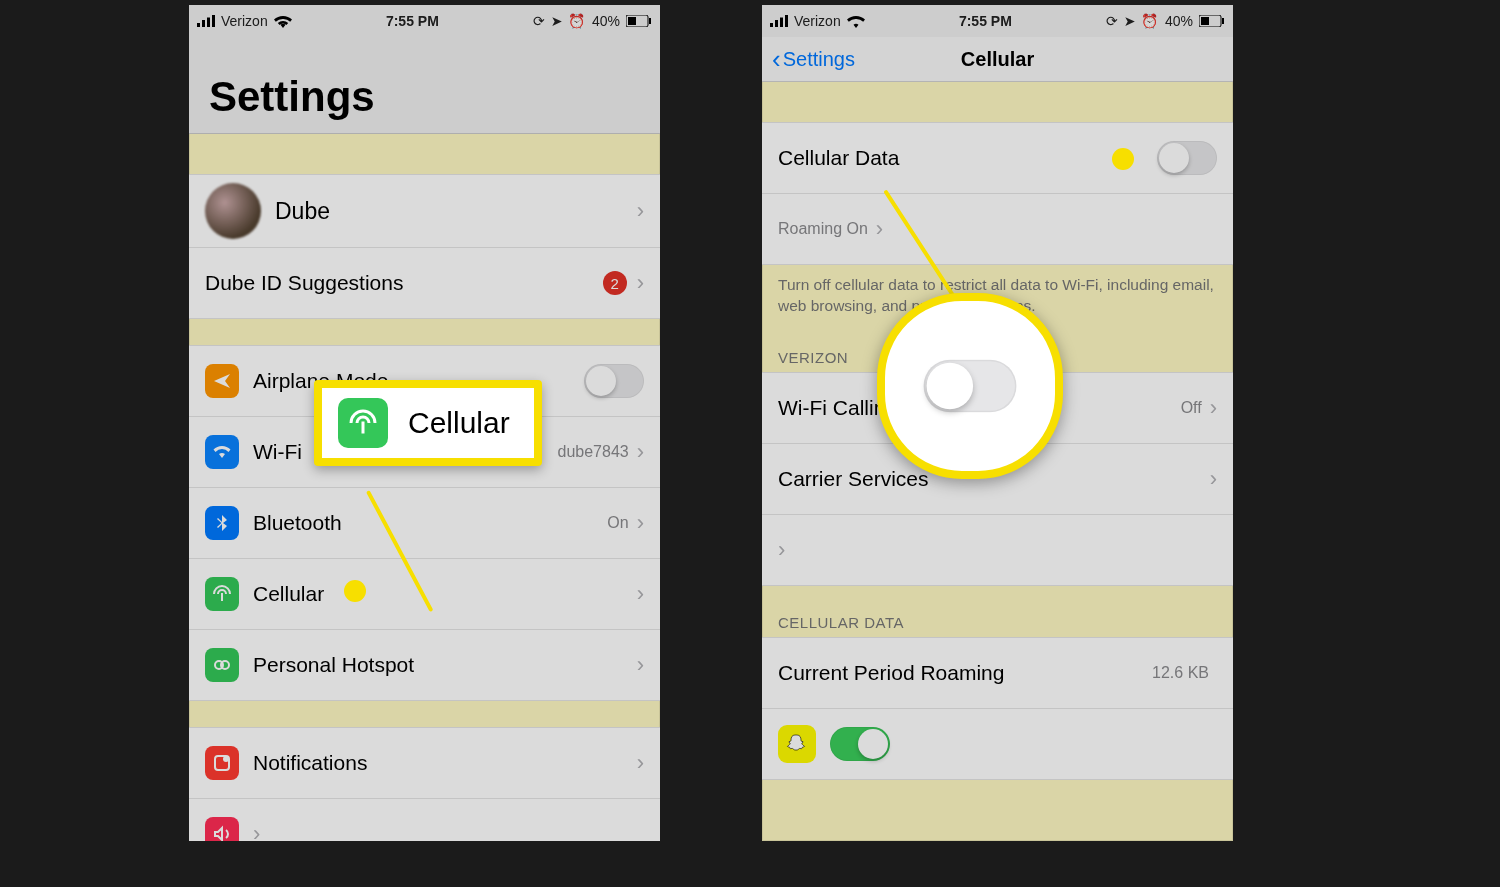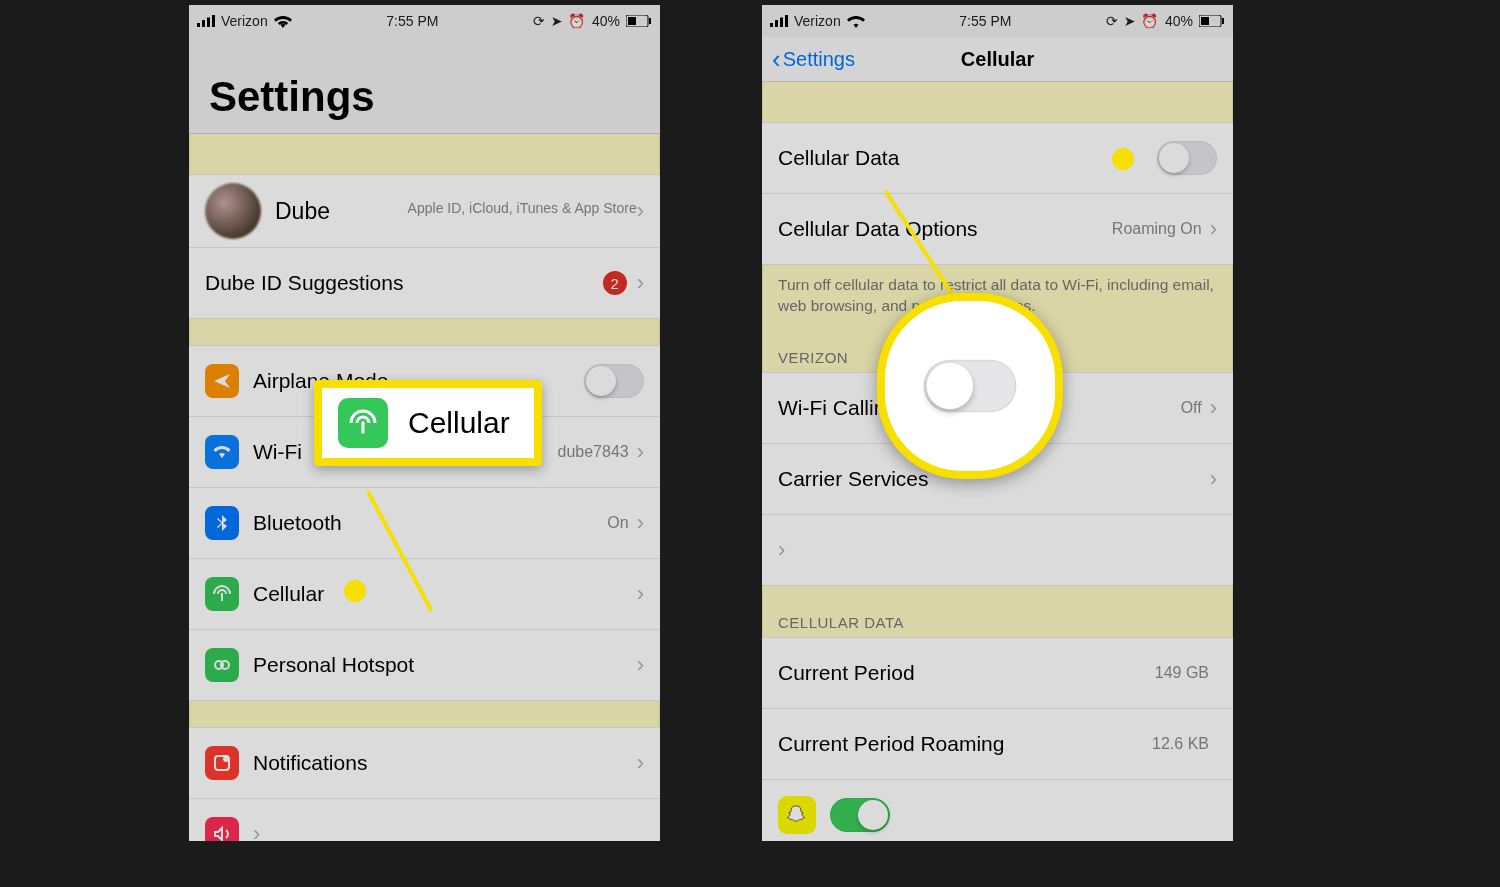--- a/index.html
+++ b/index.html
@@ -41,21 +41,21 @@
     height: 32px;
     display: flex;
     align-items: center;
     justify-content: space-between;
     padding: 0 8px;
     font-size: 14px;
     background: #efefef;
     color: #222;
   }
   .status-left, .status-right { display: flex; align-items: center; gap:6px; }
-  .status-center { font-weight: 400; }
+  .status-center { font-weight: 700; }
   .signal-icon svg, .wifi-icon svg, .battery-icon svg { display:block; }
 
   
   .big-title {
     font-size: 42px;
     font-weight: 800;
     padding: 36px 20px 12px 20px;
     background:#efefef;
     border-bottom:1px solid rgba(0,0,0,0.15);
   }
@@ -287,21 +287,20 @@
     </div>
 
     <div class="phone-scroll">
       <div class="big-title">Settings</div>
 
       <div class="section" style="margin-top:40px">
         <div class="row two-line">
           <div class="avatar"></div>
           <div class="text-col" style="flex:1">
             <span class="label" style="font-size:23px">Dube</span>
-            <span class="sublabel">Apple ID, iCloud, iTunes &amp; App Store</span>
           </div>
           <span class="chev">›</span>
         </div>
         <div class="row">
           <span class="label">Dube ID Suggestions</span>
           <span class="badge">2</span>
           <span class="chev">›</span>
         </div>
       </div>
 
@@ -437,21 +436,20 @@
 
     <div class="phone-scroll" style="height:calc(100% - 76px)">
       <div class="section" style="margin-top:40px">
         <div class="row">
           <span class="label">Cellular Data</span>
           <div class="toggle">
               <div class="knob"></div>
             </div>
         </div>
         <div class="row">
-          <span class="label">Cellular Data Options</span>
           <span class="value">Roaming On</span>
           <span class="chev">›</span>
         </div>
       </div>
 
       <div class="note">Turn off cellular data to restrict all data to Wi-Fi, including email, web browsing, and push notifications.</div>
 
       <div class="section-header">VERIZON</div>
       <div class="section" style="margin-top:0">
         <div class="row">
@@ -463,24 +461,20 @@
           <span class="label">Carrier Services</span>
           <span class="chev">›</span>
         </div>
         <div class="row">
           <span class="chev">›</span>
         </div>
       </div>
 
       <div class="section-header">CELLULAR DATA</div>
       <div class="section" style="margin-top:0">
-        <div class="row">
-          <span class="label">Current Period</span>
-          <span class="value">149 GB</span>
-        </div>
         <div class="row">
           <span class="label">Current Period Roaming</span>
           <span class="value">12.6 KB</span>
         </div>
         <div class="row two-line">
           <div class="app-icon snap-icon">
             <svg width="24" height="24" viewBox="0 0 24 24">
                 <path d="M12 3c3 0 4 2.5 4 5 0 1 .2 1.2 1 1.4l1 .2c.3.1.3.6 0 .8l-1 .6c-.4.3-.2.8.2 1.3 1 1.3 2.3 1.7 2.3 2s-1 .7-2 1c-.4.1-.5.4-.6.9-.1.5-.3.6-.8.5l-1.2-.3c-.4 0-.7.2-1.2.7-.7.7-1.4 1-2.7 1s-2-.3-2.7-1c-.5-.5-.8-.7-1.2-.7l-1.2.3c-.5.1-.7 0-.8-.5-.1-.5-.2-.8-.6-.9-1-.3-2-.6-2-1s1.3-.7 2.3-2c.4-.5.6-1 .2-1.3l-1-.6c-.3-.2-.3-.7 0-.8l1-.2c.8-.2 1-.4 1-1.4 0-2.5 1-5 4-5z" fill="#fff" stroke="#000" stroke-width=".6"></path>
               </svg>
           </div>

